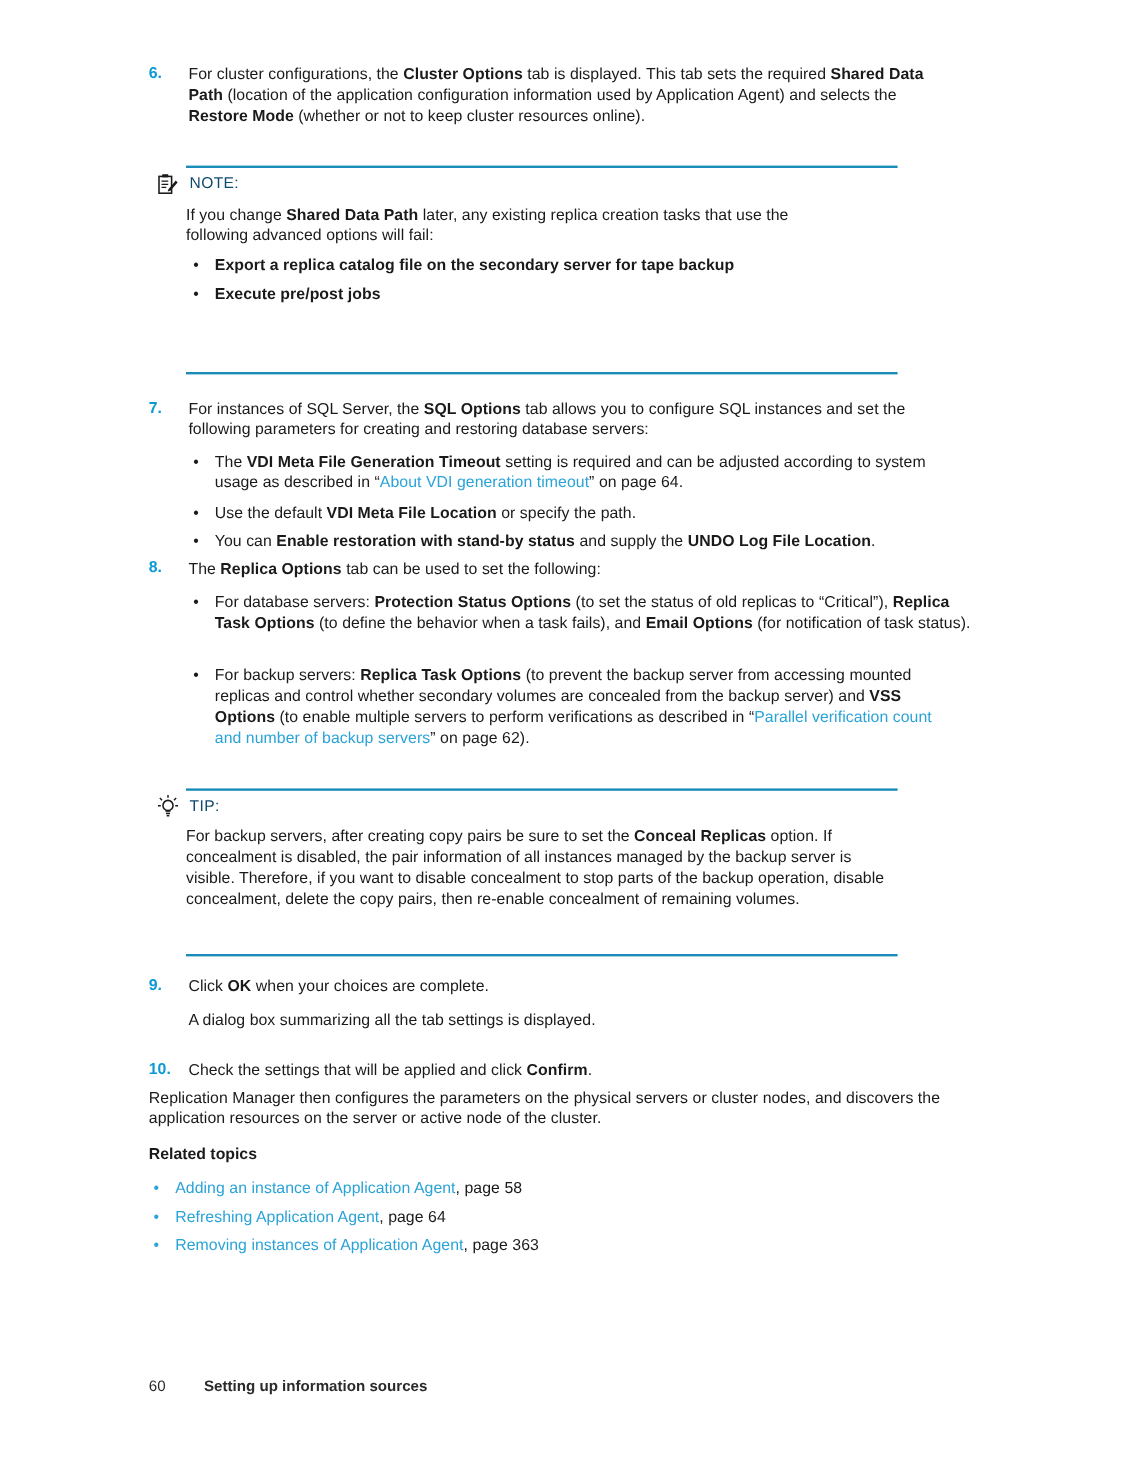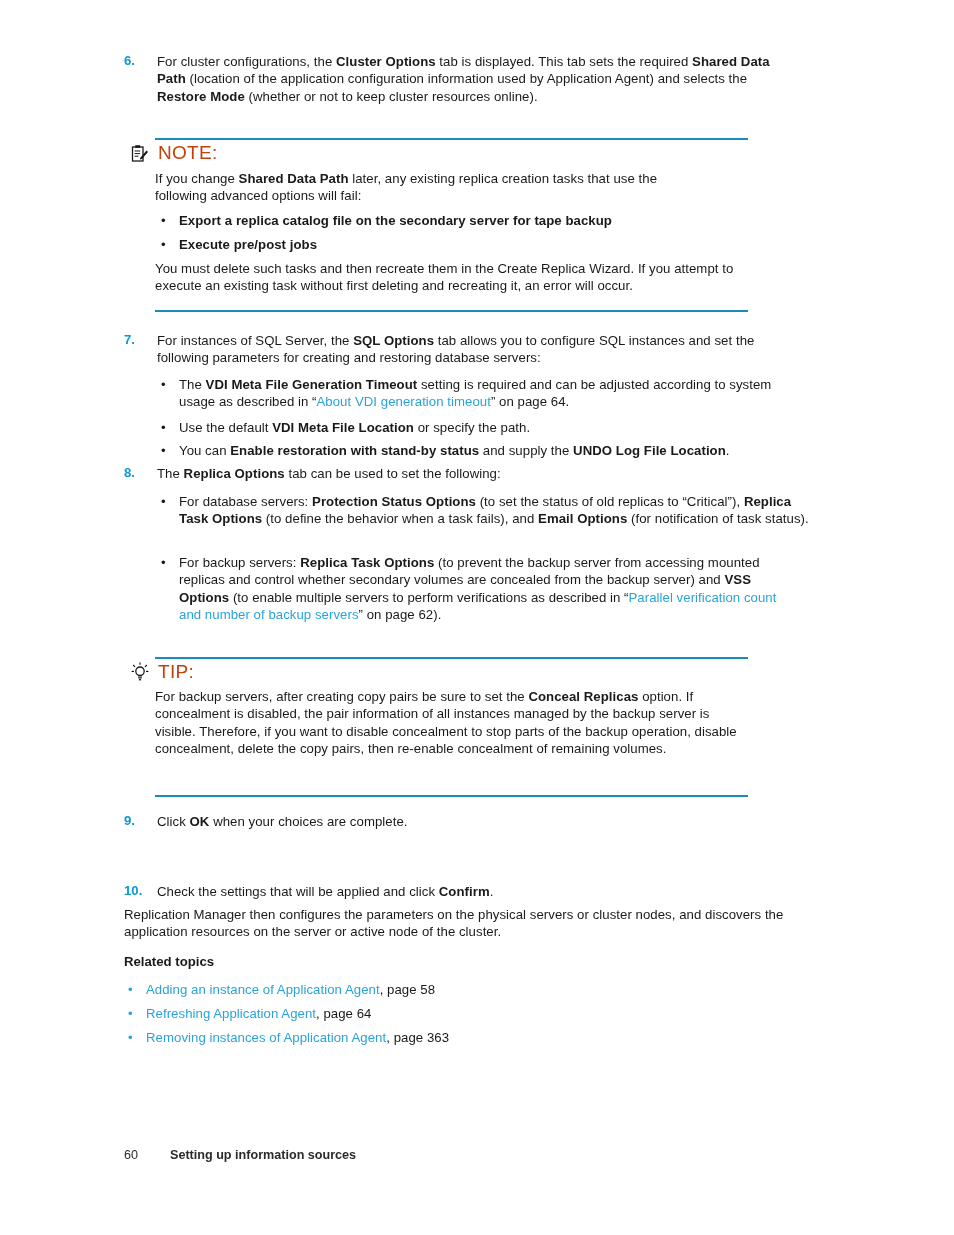--- a/index.html
+++ b/index.html
@@ -73,22 +73,22 @@
   .bul-body { flex: 1 1 auto; }
 
   
   .rule {
     position: absolute;
     height: 2px;
     background: #1a8cba;
   }
   .adm-label {
     position: absolute;
-    color: #c2410c;
-    font-size: 19px;
+    color: #0c4a6e;
+    font-size: 13px;
     line-height: 18px;
     letter-spacing: 0.3px;
   }
   .adm-icon {
     position: absolute;
   }
 
   
   .footer {
     position: absolute;
@@ -137,21 +137,20 @@
   <div class="bul" style="left:161px; top:212px; width:560px;">
     <div class="bul-dot">•</div>
     <div class="bul-body body-text b">Export a replica catalog file on the secondary server for tape backup</div>
   </div>
 
   <div class="bul" style="left:161px; top:236px; width:560px;">
     <div class="bul-dot">•</div>
     <div class="bul-body body-text b">Execute pre/post jobs</div>
   </div>
 
-  <div class="para body-text" style="left:155px; top:260px; width:600px;">You must delete such tasks and then recreate them in the Create Replica Wizard. If you attempt to execute an existing task without first deleting and recreating it, an error will occur.</div>
 
   <div class="rule" style="left:155px; top:310px; width:593px;"></div>
 
   <div class="step" style="left:124px; top:332px; width:675px;">
     <div class="step-num num">7.</div>
     <div class="step-body body-text"><span>For instances of SQL Server, the </span><span class="b">SQL Options</span><span> tab allows you to configure SQL instances and set the following parameters for creating and restoring database servers:</span></div>
   </div>
 
   <div class="bul" style="left:161px; top:376px; width:640px;">
     <div class="bul-dot">•</div>
@@ -203,20 +202,21 @@
 
   <div class="para body-text" style="left:155px; top:688px; width:598px;"><span>For backup servers, after creating copy pairs be sure to set the </span><span class="b">Conceal Replicas</span><span> option. If concealment is disabled, the pair information of all instances managed by the backup server is visible. Therefore, if you want to disable concealment to stop parts of the backup operation, disable concealment, delete the copy pairs, then re-enable concealment of remaining volumes.</span></div>
 
   <div class="rule" style="left:155px; top:795px; width:593px;"></div>
 
   <div class="step" style="left:124px; top:813px; width:675px;">
     <div class="step-num num">9.</div>
     <div class="step-body body-text"><span>Click </span><span class="b">OK</span><span> when your choices are complete.</span></div>
   </div>
 
+  <div class="para body-text" style="left:157px; top:841px; width:620px;">A dialog box summarizing all the tab settings is displayed.</div>
 
   <div class="step" style="left:124px; top:869px; width:675px;margin-top:14px;">
     <div class="step-num num">10.</div>
     <div class="step-body body-text"><span>Check the settings that will be applied and click </span><span class="b">Confirm</span><span>.</span></div>
   </div>
 
   <div class="para body-text" style="left:124px; top:906px; width:665px;">Replication Manager then configures the parameters on the physical servers or cluster nodes, and discovers the application resources on the server or active node of the cluster.</div>
 
   <div class="heading" style="left:124px; top:953px;">Related topics</div>
 

